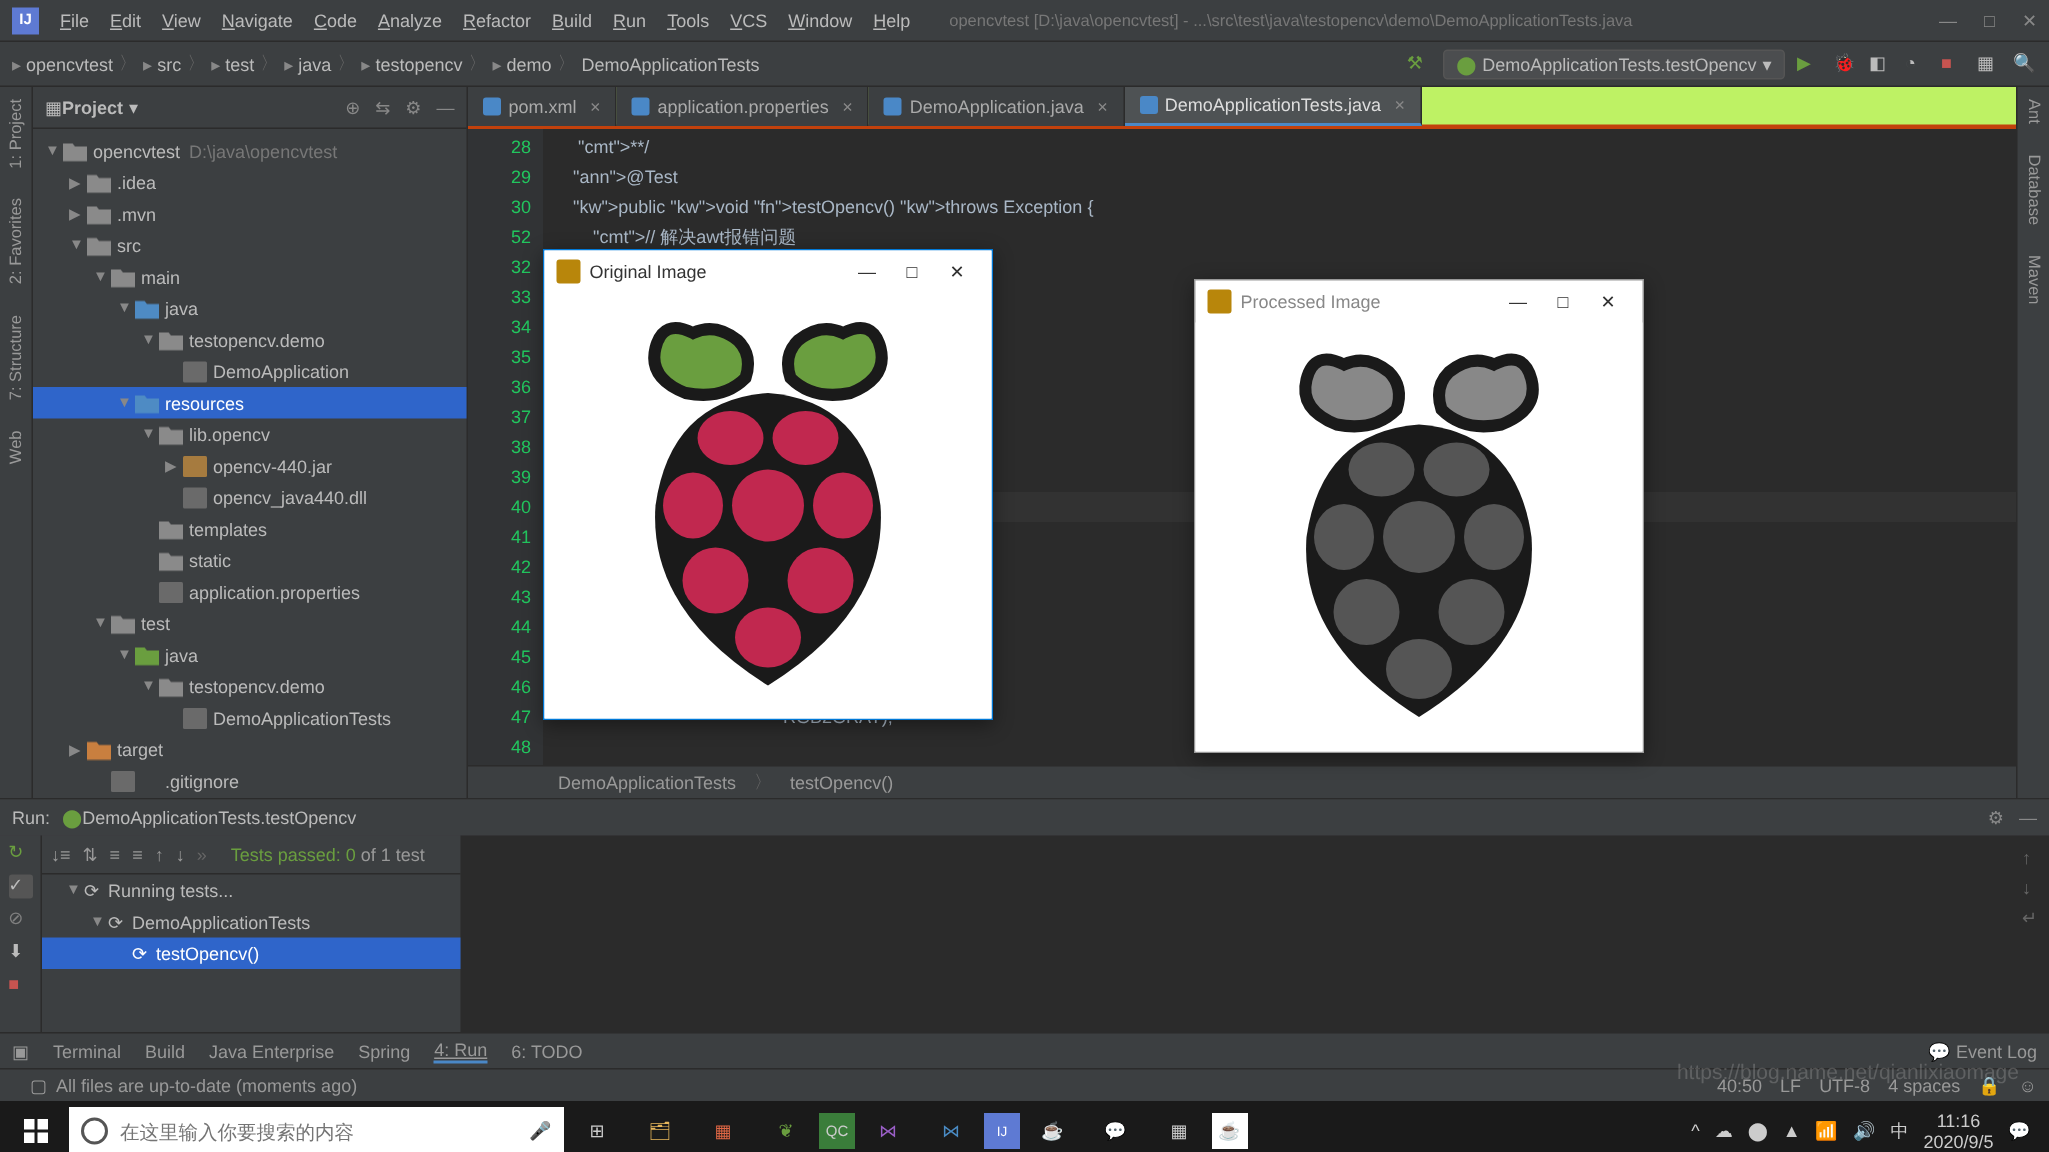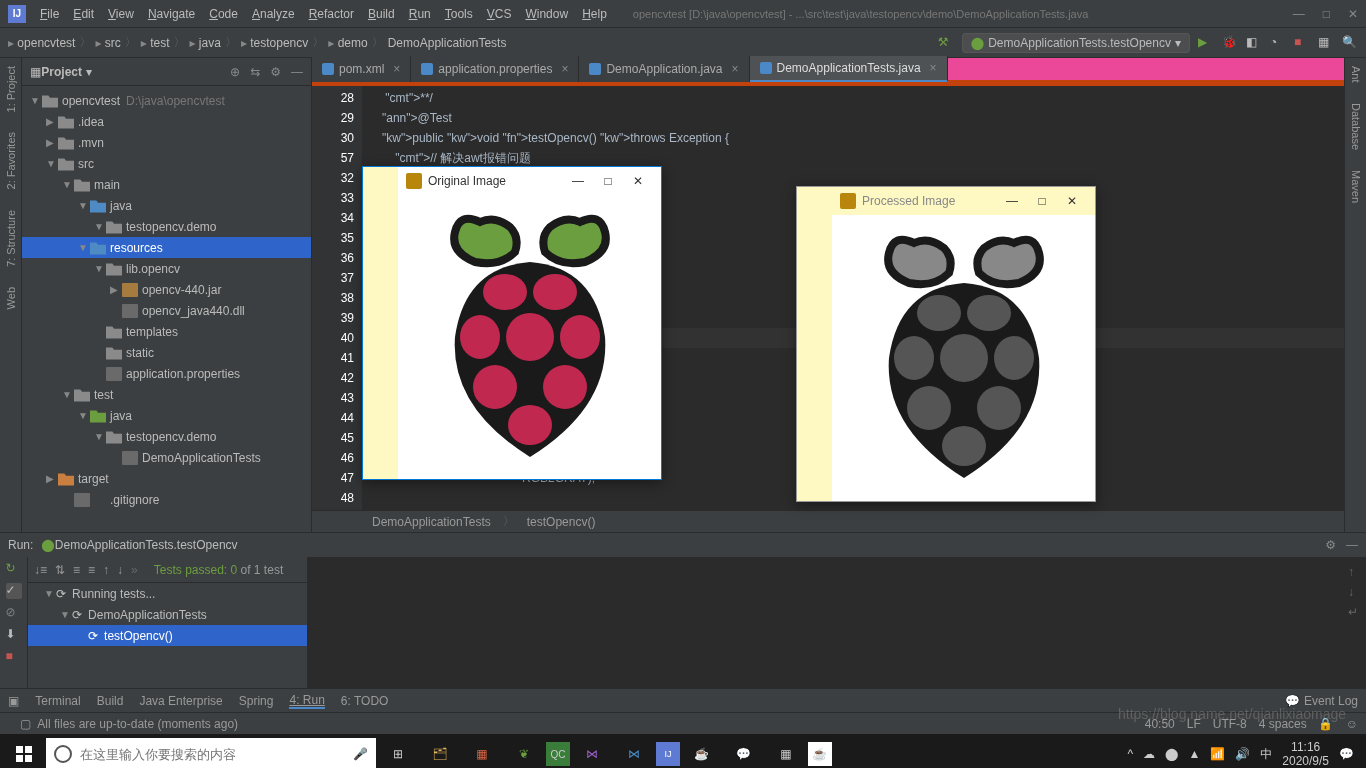--- a/index.html
+++ b/index.html
@@ -32,26 +32,26 @@
 .tree-row .arr { width:12px; color:#888; font-size:10px; }
 .tree-row .fico { width:16px; height:14px; margin-right:4px; }
 .tree-row .dim { color:#777; margin-left:6px; }
 .folder { background:#8a8a8a; clip-path:polygon(0 15%,40% 15%,50% 30%,100% 30%,100% 100%,0 100%); }
 .folder-src { background:#4e8bc4; clip-path:polygon(0 15%,40% 15%,50% 30%,100% 30%,100% 100%,0 100%); }
 .folder-test { background:#6a9e3f; clip-path:polygon(0 15%,40% 15%,50% 30%,100% 30%,100% 100%,0 100%); }
 .folder-tgt { background:#c97f3f; clip-path:polygon(0 15%,40% 15%,50% 30%,100% 30%,100% 100%,0 100%); }
 .file-ico { background:#6a6a6a; border-radius:1px; }
 .jar-ico { background:#a67b3f; border-radius:1px; }
 .editor-area { flex:1; display:flex; flex-direction:column; background:#2b2b2b; }
-.tabs { height:28px; display:flex; align-items:center; background:#ec4899; border-bottom:6px solid #c2410c; }
+.tabs { height:28px; display:flex; align-items:center; background:#bef264; border-bottom:3px solid #c2410c; }
 .tab { height:26px; padding:0 10px; display:flex; align-items:center; gap:5px; background:#3c3f41; color:#aaa; border-right:1px solid #2b2b2b; cursor:pointer; }
 .tab.active { background:#4e5254; color:#ddd; border-bottom:2px solid #4a88c7; }
 .tab .x { color:#888; margin-left:4px; }
 .code { flex:1; display:flex; font-family:"JetBrains Mono",Consolas,monospace; font-size:13px; position:relative; }
-.gutter { width:50px; background:#313335; color:#ffffff; text-align:right; padding:2px 8px 2px 0; line-height:20px; }
+.gutter { width:50px; background:#313335; color:#22c55e; text-align:right; padding:2px 8px 2px 0; line-height:20px; }
 .gutter div { height:20px; }
 .codetext { flex:1; padding:2px 0 2px 10px; line-height:20px; color:#a9b7c6; position:relative; }
 .codetext .ln { height:20px; white-space:pre; }
 .codetext .hl { background:#323232; }
 .str { color:#6a8759; }
 .breadcrumb-bar { height:24px; background:#3c3f41; border-top:1px solid #2b2b2b; display:flex; align-items:center; padding:0 60px; gap:12px; color:#999; }
 .run-panel { height:156px; border-top:1px solid #2b2b2b; display:flex; flex-direction:column; }
 .run-hdr { height:24px; display:flex; align-items:center; padding:0 8px; background:#3c3f41; }
 .run-hdr .icons-r { margin-left:auto; display:flex; gap:10px; color:#888; }
 .run-body { flex:1; display:flex; }
@@ -71,21 +71,21 @@
 .status-bar { height:22px; background:#3c3f41; border-top:1px solid #2b2b2b; display:flex; align-items:center; padding:0 8px; color:#999; font-size:11px; }
 .status-bar .spacer { flex:1; }
 .status-bar span { margin-left:12px; }
 .taskbar { height:40px; background:#1a1a1a; display:flex; align-items:center; padding:0 4px; gap:2px; }
 .taskbar .start { width:40px; height:32px; display:flex; align-items:center; justify-content:center; color:#fff; }
 .taskbar .search { height:32px; width:330px; background:#fff; display:flex; align-items:center; padding:0 8px; gap:8px; color:#555; }
 .taskbar .search input { border:none; flex:1; outline:none; font-size:13px; color:#333; }
 .taskbar .tb-ico { width:40px; height:32px; display:flex; align-items:center; justify-content:center; color:#ccc; cursor:pointer; }
 .taskbar .tray { margin-left:auto; display:flex; align-items:center; gap:10px; color:#ccc; padding-right:8px; }
 .taskbar .clock { text-align:center; line-height:1.2; font-size:11px; }
-.popup { position:absolute; background:#fef9c3; border:1px solid #999; box-shadow:0 3px 12px rgba(0,0,0,0.4);padding-left:35px; }
+.popup { position:absolute; background:#ffffff; border:1px solid #999; box-shadow:0 3px 12px rgba(0,0,0,0.4); }
 .popup .pop-title { height:28px; display:flex; align-items:center; padding:0 8px; font-size:12px; color:#333; }
 .popup .pop-title.active-t { background:#fff; }
 .popup .pop-title .pico { width:16px; height:16px; margin-right:6px; background:#b8860b; border-radius:2px; }
 .popup .pop-title .pt { flex:1; }
 .popup .pop-title .wbtn { width:30px; text-align:center; cursor:pointer; color:#333; }
 .popup .pop-body { display:flex; align-items:center; justify-content:center; background:#fff; }
 .popup.active { border:1px solid #0078d7; }
 .watermark { position:absolute; bottom:46px; right:20px; color:rgba(200,200,200,0.25); font-size:14px; }
 </style>
 </head>
@@ -198,20 +198,25 @@
         <div class="tree-row" style="padding-left: 56px;">
           <span class="arr">▼</span>
           <span class="fico folder-src"></span>
           <span>java</span>
         </div>
         <div class="tree-row" style="padding-left: 72px;">
           <span class="arr">▼</span>
           <span class="fico folder"></span>
           <span>testopencv.demo</span>
         </div>
+        <div class="tree-row" style="padding-left: 88px;">
+          <span class="arr"></span>
+          <span class="fico file-ico"></span>
+          <span>DemoApplication</span>
+        </div>
         <div class="tree-row sel" style="padding-left: 56px;">
           <span class="arr">▼</span>
           <span class="fico folder-src"></span>
           <span>resources</span>
         </div>
         <div class="tree-row" style="padding-left: 72px;">
           <span class="arr">▼</span>
           <span class="fico folder"></span>
           <span>lib.opencv</span>
         </div>
@@ -294,21 +299,21 @@
           <span style="width:12px;height:12px;background:#4a88c7;border-radius:2px"></span>
           <span>DemoApplicationTests.java</span>
           <span class="x">×</span>
         </div>
       </div>
     <div class="code">
       <div class="gutter" id="gut">
           <div>28</div>
           <div>29</div>
           <div>30</div>
-          <div>57</div>
+          <div>52</div>
           <div>32</div>
           <div>33</div>
           <div>34</div>
           <div>35</div>
           <div>36</div>
           <div>37</div>
           <div>38</div>
           <div>39</div>
           <div>40</div>
           <div>41</div>

